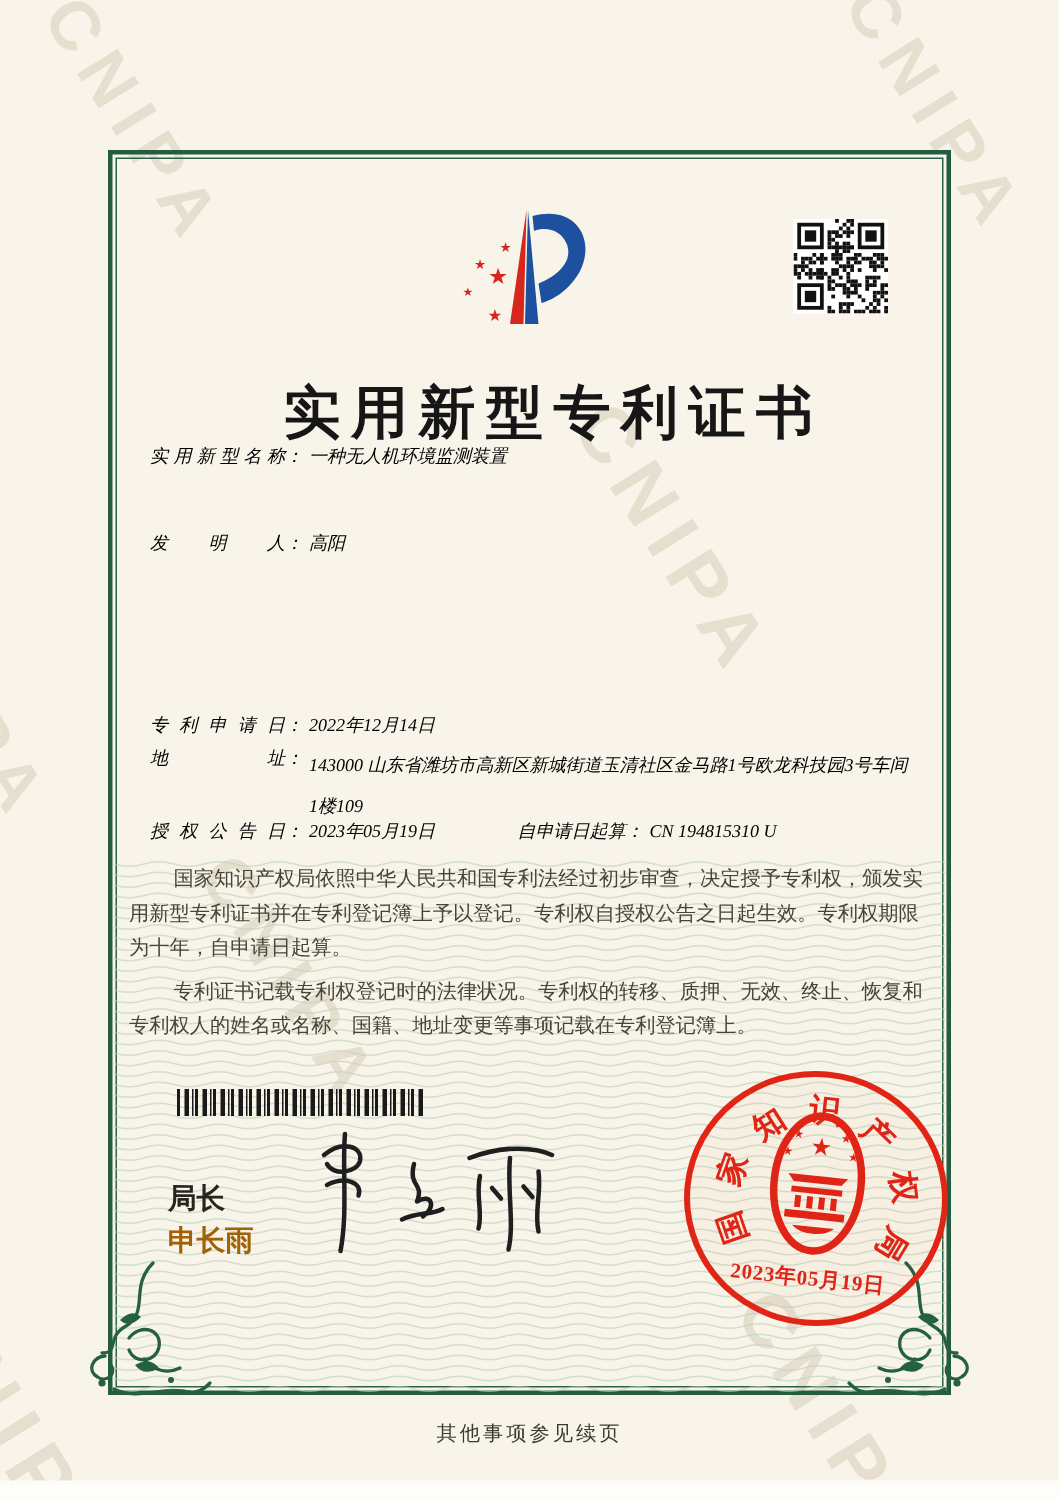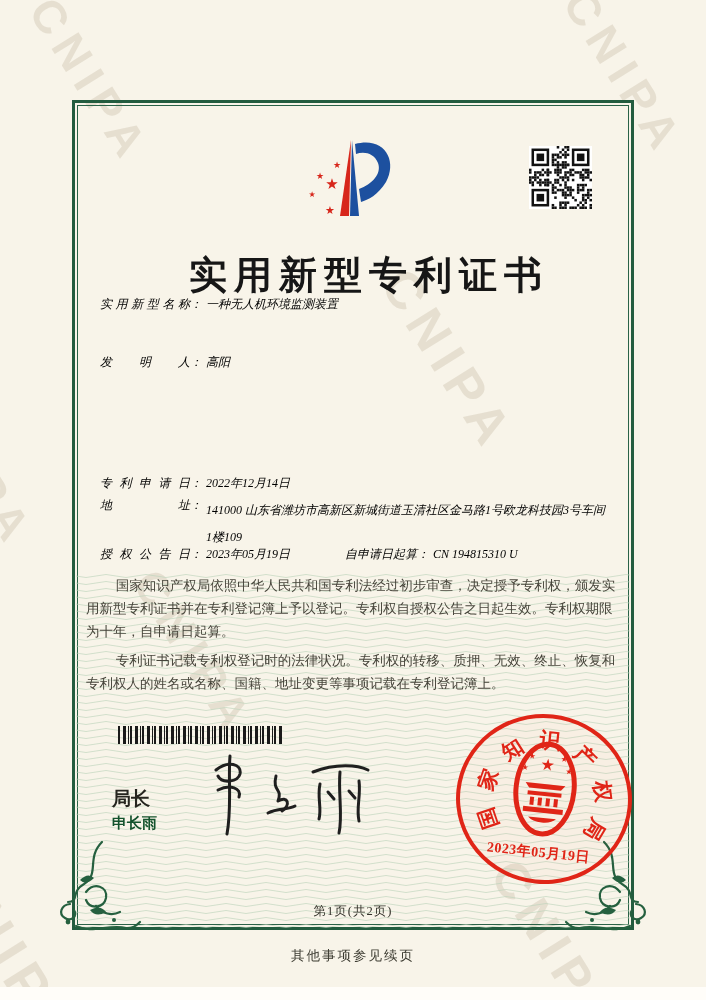--- a/index.html
+++ b/index.html
@@ -40,21 +40,21 @@
 
   .paras{position:absolute;left:86px;top:574px;width:534px;z-index:2;}
   .paras p{margin:0;font-size:13.5px;line-height:23px;color:#46443a;text-indent:2.2em;}
   .paras p + p{margin-top:6px;}
 
   .barcode{position:absolute;left:118px;top:726px;width:170px;height:18px;z-index:3;}
 
   .sig-title{position:absolute;left:112px;top:786px;z-index:3;
              font-family:"Liberation Sans",sans-serif;font-weight:700;font-size:19px;color:#26251f;}
   .sig-name{position:absolute;left:112px;top:814px;z-index:3;
-            font-family:"Liberation Sans",sans-serif;font-weight:700;font-size:15px;color:#14532d;}
+            font-family:"Liberation Sans",sans-serif;font-weight:700;font-size:19px;color:#a16207;}
   .sig-hand{position:absolute;left:198px;top:748px;z-index:3;}
 
   .seal{position:absolute;left:456px;top:714px;width:168px;height:162px;z-index:4;
         border:4px solid #e02517;border-radius:50%;transform:rotate(6deg);
         background:rgba(255,80,60,0.03);}
   .seal-char{position:absolute;left:50%;top:50%;z-index:1;font-size:21px;font-weight:700;
              color:#e02517;font-family:"Liberation Serif",serif;}
   .seal-date{position:absolute;left:0;top:126px;width:100%;text-align:center;
              font-size:14px;font-weight:700;color:#e02517;letter-spacing:.5px;}
   .emblem{position:absolute;left:52px;top:22px;width:64px;height:98px;}
@@ -346,21 +346,21 @@
   <div class="frow" style="top:296px;">
     <span class="flabel">实用新型名称</span><span class="fcolon">：</span><span class="fvalue">一种无人机环境监测装置</span>
   </div>
   <div class="frow" style="top:342px;margin-top:12px;">
     <span class="flabel">发明人</span><span class="fcolon">：</span><span class="fvalue">高阳</span>
   </div>
   <div class="frow" style="top:427px;margin-top:48px;">
     <span class="flabel">专利申请日</span><span class="fcolon">：</span><span class="fvalue">2022年12月14日</span>
   </div>
   <div class="frow" style="top:497px;">
-    <span class="flabel">地址</span><span class="fcolon">：</span><span class="fvalue addr-val">141000 山东省潍坊市高新区新城街道玉清社区金马路1号欧龙科技园3号车间1楼109</span>
+    <span class="flabel">地址</span><span class="fcolon">：</span><span class="fvalue addr-val">143000 山东省潍坊市高新区新城街道玉清社区金马路1号欧龙科技园3号车间1楼109</span>
   </div>
   <div class="frow" style="top:546px;">
     <span class="flabel">授权公告日</span><span class="fcolon">：</span><span class="fvalue">2023年05月19日</span>
     <span class="pair2">
       <span>自申请日起算</span><span class="fcolon">：</span><span>CN 194815310 U</span>
     </span>
   </div>
 
   <div class="paras">
     <p>国家知识产权局依照中华人民共和国专利法经过初步审查，决定授予专利权，颁发实用新型专利证书并在专利登记簿上予以登记。专利权自授权公告之日起生效。专利权期限为十年，自申请日起算。</p>
@@ -453,16 +453,15 @@
     <div class="seal-date">2023年05月19日</div>
   <span class="seal-char" style="transform: translate(-50%, -50%) rotate(-115deg) translateY(-59px);">国</span>
       <span class="seal-char" style="transform: translate(-50%, -50%) rotate(-76.6667deg) translateY(-59px);">家</span>
       <span class="seal-char" style="transform: translate(-50%, -50%) rotate(-38.3333deg) translateY(-59px);">知</span>
       <span class="seal-char" style="transform: translate(-50%, -50%) rotate(0deg) translateY(-59px);">识</span>
       <span class="seal-char" style="transform: translate(-50%, -50%) rotate(38.3333deg) translateY(-59px);">产</span>
       <span class="seal-char" style="transform: translate(-50%, -50%) rotate(76.6667deg) translateY(-59px);">权</span>
       <span class="seal-char" style="transform: translate(-50%, -50%) rotate(115deg) translateY(-59px);">局</span>
     </div>
 
-  <div class="page-num">第1页(共2页)</div>
   <div class="footer-note">其他事项参见续页</div>
   <div class="bottom-strip"></div>
 </div>
 
 </body></html>

